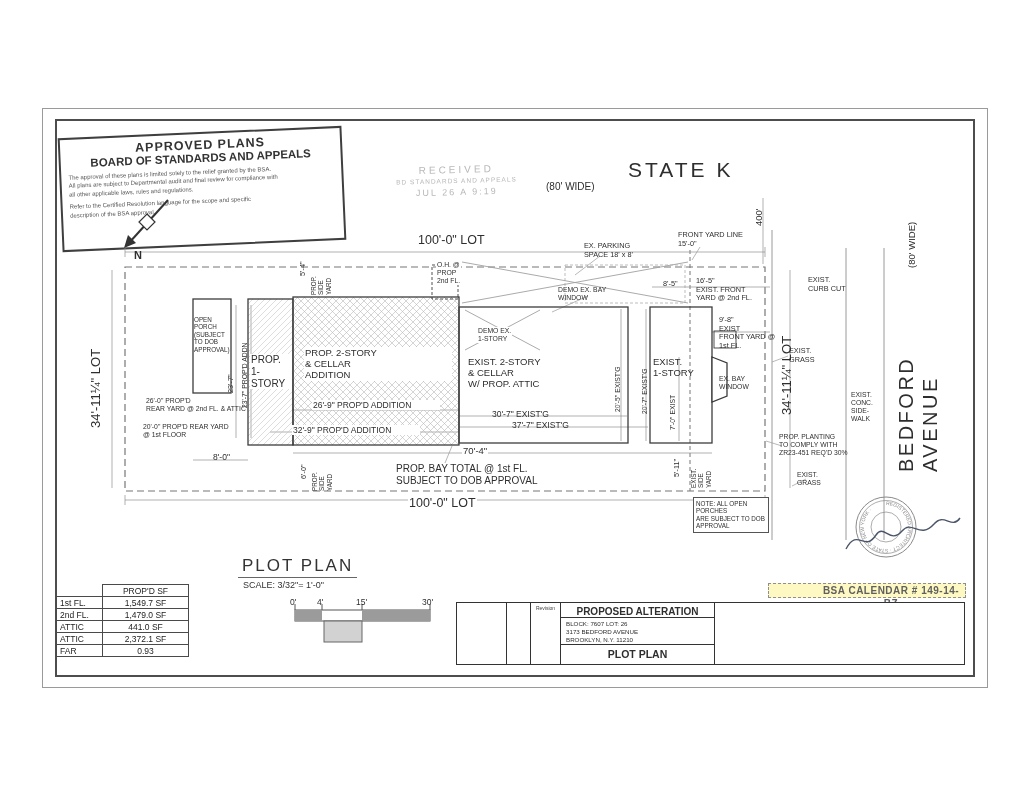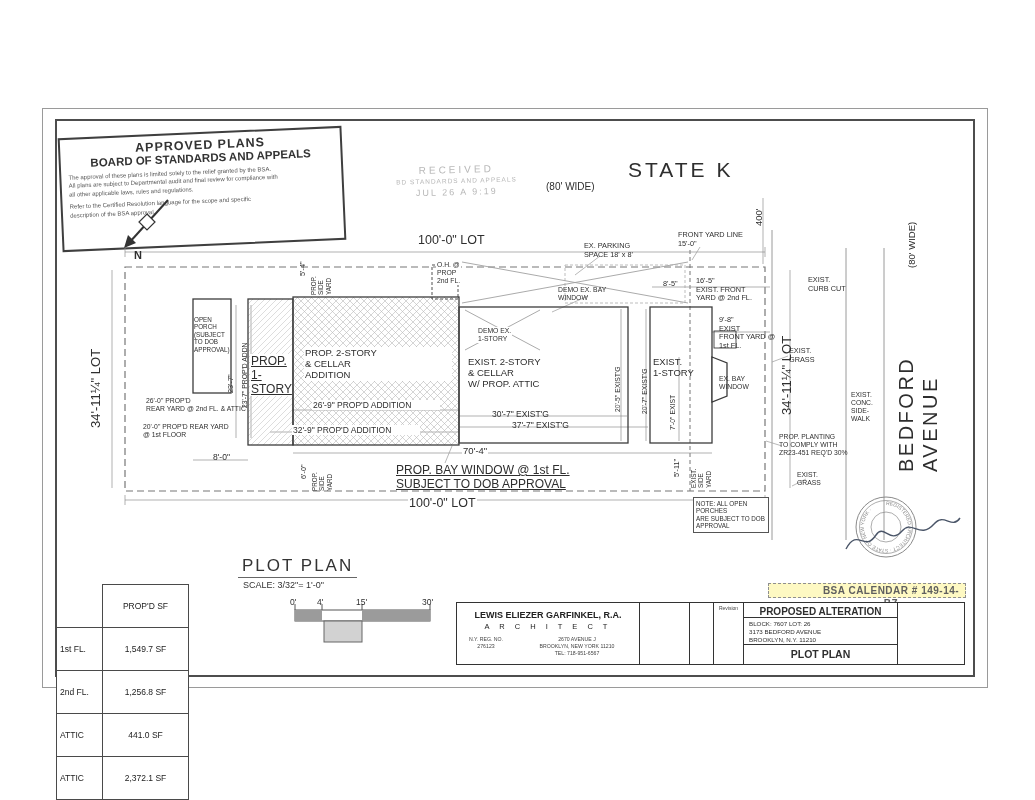--- a/index.html
+++ b/index.html
@@ -9,21 +9,21 @@
     background:#ffffff; overflow:hidden;
     font-family:"Liberation Sans", sans-serif; color:#2e2e2e;
   }
   .sheet-outer { position:absolute; left:42px; top:108px; width:946px; height:580px; border:1px solid #9a9a9a; z-index:0; }
   .sheet-inner { position:absolute; left:55px; top:119px; width:920px; height:558px; border:2px solid #4d4d4d; z-index:0; }
   #linework { position:absolute; left:0; top:0; z-index:2; pointer-events:none; }
   .lbl { position:absolute; z-index:3; white-space:pre-line; line-height:1.18; color:#2e2e2e; }
   .rot { transform:rotate(-90deg); transform-origin:0 0; }
   .c { }
   .wbg { background:#fff; padding:0 1px; }
-  .f6 {font-size:6.3px;} .f65{font-size:6.8px;} .f7{font-size:7.3px;} .f75{font-size:12px;text-decoration:underline;}
+  .f6 {font-size:6.3px;} .f65{font-size:6.8px;} .f7{font-size:7.3px;} .f75{font-size:10px;}
   .f8 {font-size:8.5px;} .f9{font-size:9.5px;} .f10{font-size:10px;} .f12{font-size:12.5px;}
   .f13{font-size:13px;} .f21{font-size:21px;}
 
   .stamp-box {
     position:absolute; left:60px; top:132px; width:284px; height:114px; z-index:1;
     border:2px solid #3f3f3f; background:rgba(255,255,255,0.9);
     transform:rotate(-2.5deg); padding:4px 7px;
   }
   .stamp-t1 { font-size:12.5px; font-weight:bold; text-align:center; letter-spacing:1px; color:#333; }
   .stamp-t2 { font-size:11.5px; font-weight:bold; text-align:center; color:#333; }
@@ -34,21 +34,21 @@
   }
   .rec1 { font-size:10px; letter-spacing:3px; }
   .rec2 { font-size:6.5px; letter-spacing:1px; margin-top:2px; }
   .rec3 { font-size:9px; letter-spacing:2px; margin-top:3px; }
 
   .plot-title { position:absolute; left:238px; top:556px; z-index:3; font-size:17px; letter-spacing:2px; color:#333; border-bottom:1px solid #666; padding:0 4px 1px 4px; }
   .plot-scale { position:absolute; left:243px; top:580px; z-index:3; font-size:9px; color:#333; }
 
   .area-table { position:absolute; left:56px; top:584px; z-index:3; }
   .area-table table { border-collapse:collapse; font-size:8.5px; color:#222; }
-  .area-table td { border:1px solid #4a4a4a; height:12px; padding:16px 3px; background:#fff; }
+  .area-table td { border:1px solid #4a4a4a; height:12px; padding:0 3px; background:#fff; }
   .area-table td.nb { border:none; background:transparent; }
   .area-table td.lab { width:46px; text-align:left; }
   .area-table td.val { width:86px; text-align:center; }
 
   .bsa-cal {
     position:absolute; left:768px; top:583px; width:198px; height:15px; z-index:3;
     border:1px dashed #8f8f8f; background:#fef9c3; color:#5f5f5f;
     font-size:10px; font-weight:bold; text-align:center; line-height:13px; letter-spacing:0.5px;padding-left:48px;
   }
 
@@ -164,21 +164,21 @@
 <div class="lbl f9 wbg" style="left:462px;top:445px;">70'-4"</div>
 <div class="lbl f8" style="left:213px;top:452px;">8'-0"</div>
 <div class="lbl f65" style="left:146px;top:397px;">26'-0" PROP'D
 REAR YARD @ 2nd FL. &amp; ATTIC</div>
 <div class="lbl f65" style="left:143px;top:423px;">20'-0" PROP'D REAR YARD
 @ 1st FLOOR</div>
 <div class="lbl rot f6" style="left:311px;top:491px;">PROP.
 SIDE
 YARD</div>
 <div class="lbl rot f7" style="left:300px;top:479px;">6'-0"</div>
-<div class="lbl f75" style="left:396px;top:463px;">PROP. BAY WINDOW @ 1st FL.
+<div class="lbl f75" style="left:396px;top:463px;">PROP. BAY TOTAL @ 1st FL.
 SUBJECT TO DOB APPROVAL</div>
 <div class="lbl rot f7" style="left:673px;top:477px;">5'-11"</div>
 <div class="lbl rot f6" style="left:690px;top:488px;">EXIST.
 SIDE
 YARD</div>
 <div class="lbl f65" style="left:779px;top:433px;">PROP. PLANTING
 TO COMPLY WITH
 ZR23-451 REQ'D 30%</div>
 <div class="lbl f65 c" style="left:797px;top:471px;">EXIST.
 GRASS</div>
@@ -203,52 +203,41 @@
         <tr>
       <td class="nb"></td>
       <td class="val">PROP'D SF</td>
     </tr>
     <tr>
       <td class="lab">1st FL.</td>
       <td class="val">1,549.7 SF</td>
     </tr>
     <tr>
       <td class="lab">2nd FL.</td>
-      <td class="val">1,256.8 SF</td>
+      <td class="val">1,479.0 SF</td>
     </tr>
     <tr>
       <td class="lab">ATTIC</td>
       <td class="val">441.0 SF</td>
     </tr>
     <tr>
       <td class="lab">ATTIC</td>
       <td class="val">2,372.1 SF</td>
     </tr>
     <tr>
       <td class="lab">FAR</td>
       <td class="val">0.93</td>
     </tr>
   </tbody>
     </table>
 </div>
 
 <div class="bsa-cal">BSA CALENDAR # 149-14-BZ</div>
 
 <div class="tblock">
-  <div class="tb-col tb-a">
-    <div class="tb-name">LEWIS ELIEZER GARFINKEL, R.A.</div>
-    <div class="tb-arch">A R C H I T E C T</div>
-    <div class="tb-a-bottom">
-      <div class="tb-reg">N.Y. REG. NO.
-276123</div>
-      <div class="tb-addr">2670 AVENUE J
-BROOKLYN, NEW YORK 11210
-TEL: 718-951-6567</div>
-    </div>
-  </div>
   <div class="tb-col tb-b"></div>
   <div class="tb-col tb-c"></div>
   <div class="tb-col tb-d">
     <div class="tb-rev">Revision</div>
   </div>
   <div class="tb-col tb-e">
     <div class="tb-proj">PROPOSED ALTERATION</div>
     <div class="tb-info">BLOCK: 7607   LOT: 26
 3173 BEDFORD AVENUE
 BROOKLYN, N.Y. 11210</div>

